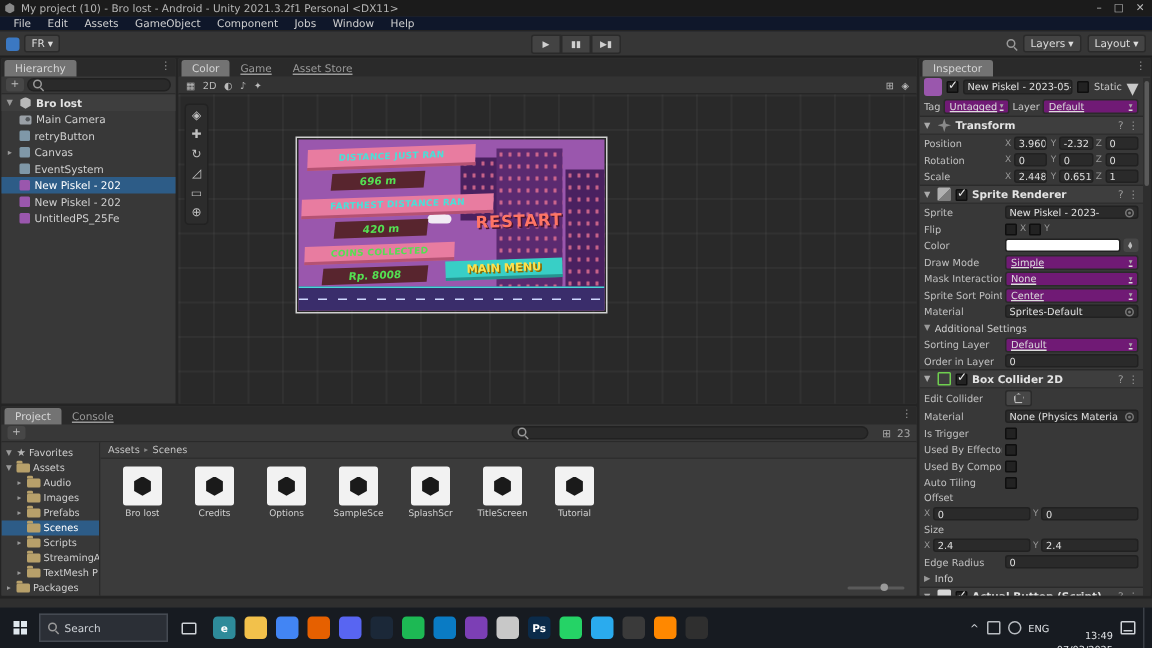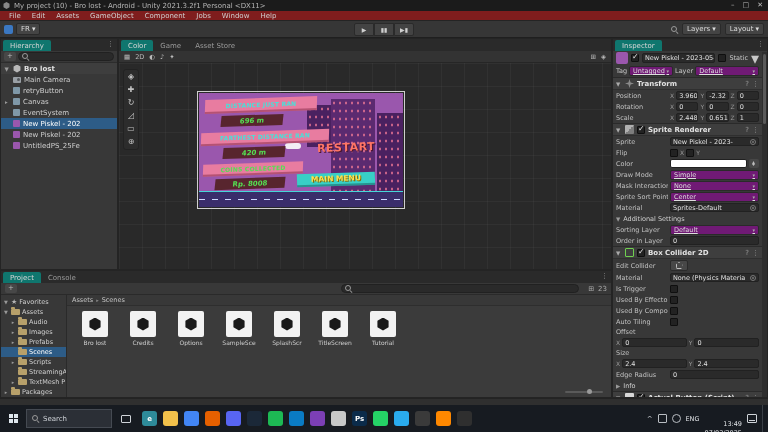--- a/index.html
+++ b/index.html
@@ -22,39 +22,39 @@
   .obj-picker::after{content:"";position:absolute;left:1px;top:1px;width:2px;height:2px;border-radius:50%;background:#777;}
 
   
   .titlebar{position:absolute;top:0;left:0;right:0;height:11px;background:#1b1b1b;display:flex;align-items:center;padding:0 3px;gap:4px;}
   .titlebar .title-text{font-size:7px;color:#b5b5b5;white-space:nowrap;overflow:hidden;flex:1;}
   .titlebar .hex{width:7px;height:7px;background:#888;}
   .win-controls{display:flex;gap:8px;margin-right:2px;}
   .wc{font-size:7px;color:#bbb;line-height:11px;cursor:default;}
 
   
-  .menubar{position:absolute;top:11px;left:0;right:0;height:10px;background:#7f1d1d;display:flex;align-items:center;padding-left:4px;gap:1px;border-bottom:1px solid #242424;text-align:center;}
+  .menubar{position:absolute;top:11px;left:0;right:0;height:10px;background:#0f172a;display:flex;align-items:center;padding-left:4px;gap:1px;border-bottom:1px solid #242424;text-align:center;}
   .menu-item{font-size:7px;color:#cfcfcf;padding:0 5px;line-height:10px;}
 
   
   .toolbar{position:absolute;top:21px;left:0;right:0;height:17px;background:#363636;border-bottom:1px solid #1f1f1f;display:flex;align-items:center;padding:0 4px;}
   .tb-group{display:flex;align-items:center;gap:3px;}
   .tb-btn{background:#444;border:1px solid #2a2a2a;border-radius:2px;height:12px;display:flex;align-items:center;gap:2px;padding:0 4px;font-size:7px;color:#ddd;}
   .tb-plug{width:9px;height:9px;background:#3b78c2;border-radius:2px;}
   .play-group{position:absolute;left:50%;transform:translateX(-50%);display:flex;}
   .play-btn{width:20px;height:13px;background:#434343;border:1px solid #2a2a2a;display:flex;align-items:center;justify-content:center;font-size:6px;color:#cfcfcf;}
   .play-btn:first-child{border-radius:2px 0 0 2px;}
   .play-btn:last-child{border-radius:0 2px 2px 0;}
   .tb-right{margin-left:auto;display:flex;align-items:center;gap:4px;}
 
   
   .panel{position:absolute;background:#383838;border:1px solid #242424;}
   .tabbar{height:12px;background:#2a2a2a;display:flex;align-items:flex-end;padding-left:2px;position:relative;}
-  .tab{background:#0f766e;border-radius:2px 2px 0 0;padding:0 7px;height:11px;display:flex;align-items:center;gap:3px;font-size:7px;color:#d6d6d6;}
-  .tab.inactive{background:transparent;color:#9a9a9a;}
+  .tab{background:#737373;border-radius:2px 2px 0 0;padding:0 7px;height:11px;display:flex;align-items:center;gap:3px;font-size:7px;color:#d6d6d6;}
+  .tab.inactive{background:transparent;color:#9a9a9a;text-decoration:underline;}
   .panel-menu{position:absolute;right:3px;top:1px;font-size:7px;color:#999;}
 
   
   .hierarchy{top:38px;left:0;width:118px;height:232px;}
   .searchrow{height:12px;display:flex;align-items:center;gap:2px;padding:0 3px;background:#383838;border-bottom:1px solid #2c2c2c;}
   .mini-btn{font-size:7px;color:#bbb;background:#474747;border-radius:2px;padding:0 3px;height:9px;line-height:9px;}
   .searchbox{flex:1;height:9px;background:#2a2a2a;border:1px solid #212121;border-radius:5px;display:flex;align-items:center;padding:0 3px;gap:2px;}
   .searchbox input{background:transparent;border:0;outline:0;color:#ccc;font-size:6.5px;width:100%;font-family:inherit;}
   .hrow{height:11px;display:flex;align-items:center;gap:3px;padding:0 2px;font-size:7px;color:#cfcfcf;white-space:nowrap;overflow:hidden;}
   .hrow .tri{width:7px;font-size:5.5px;color:#999;text-align:center;flex-shrink:0;}

